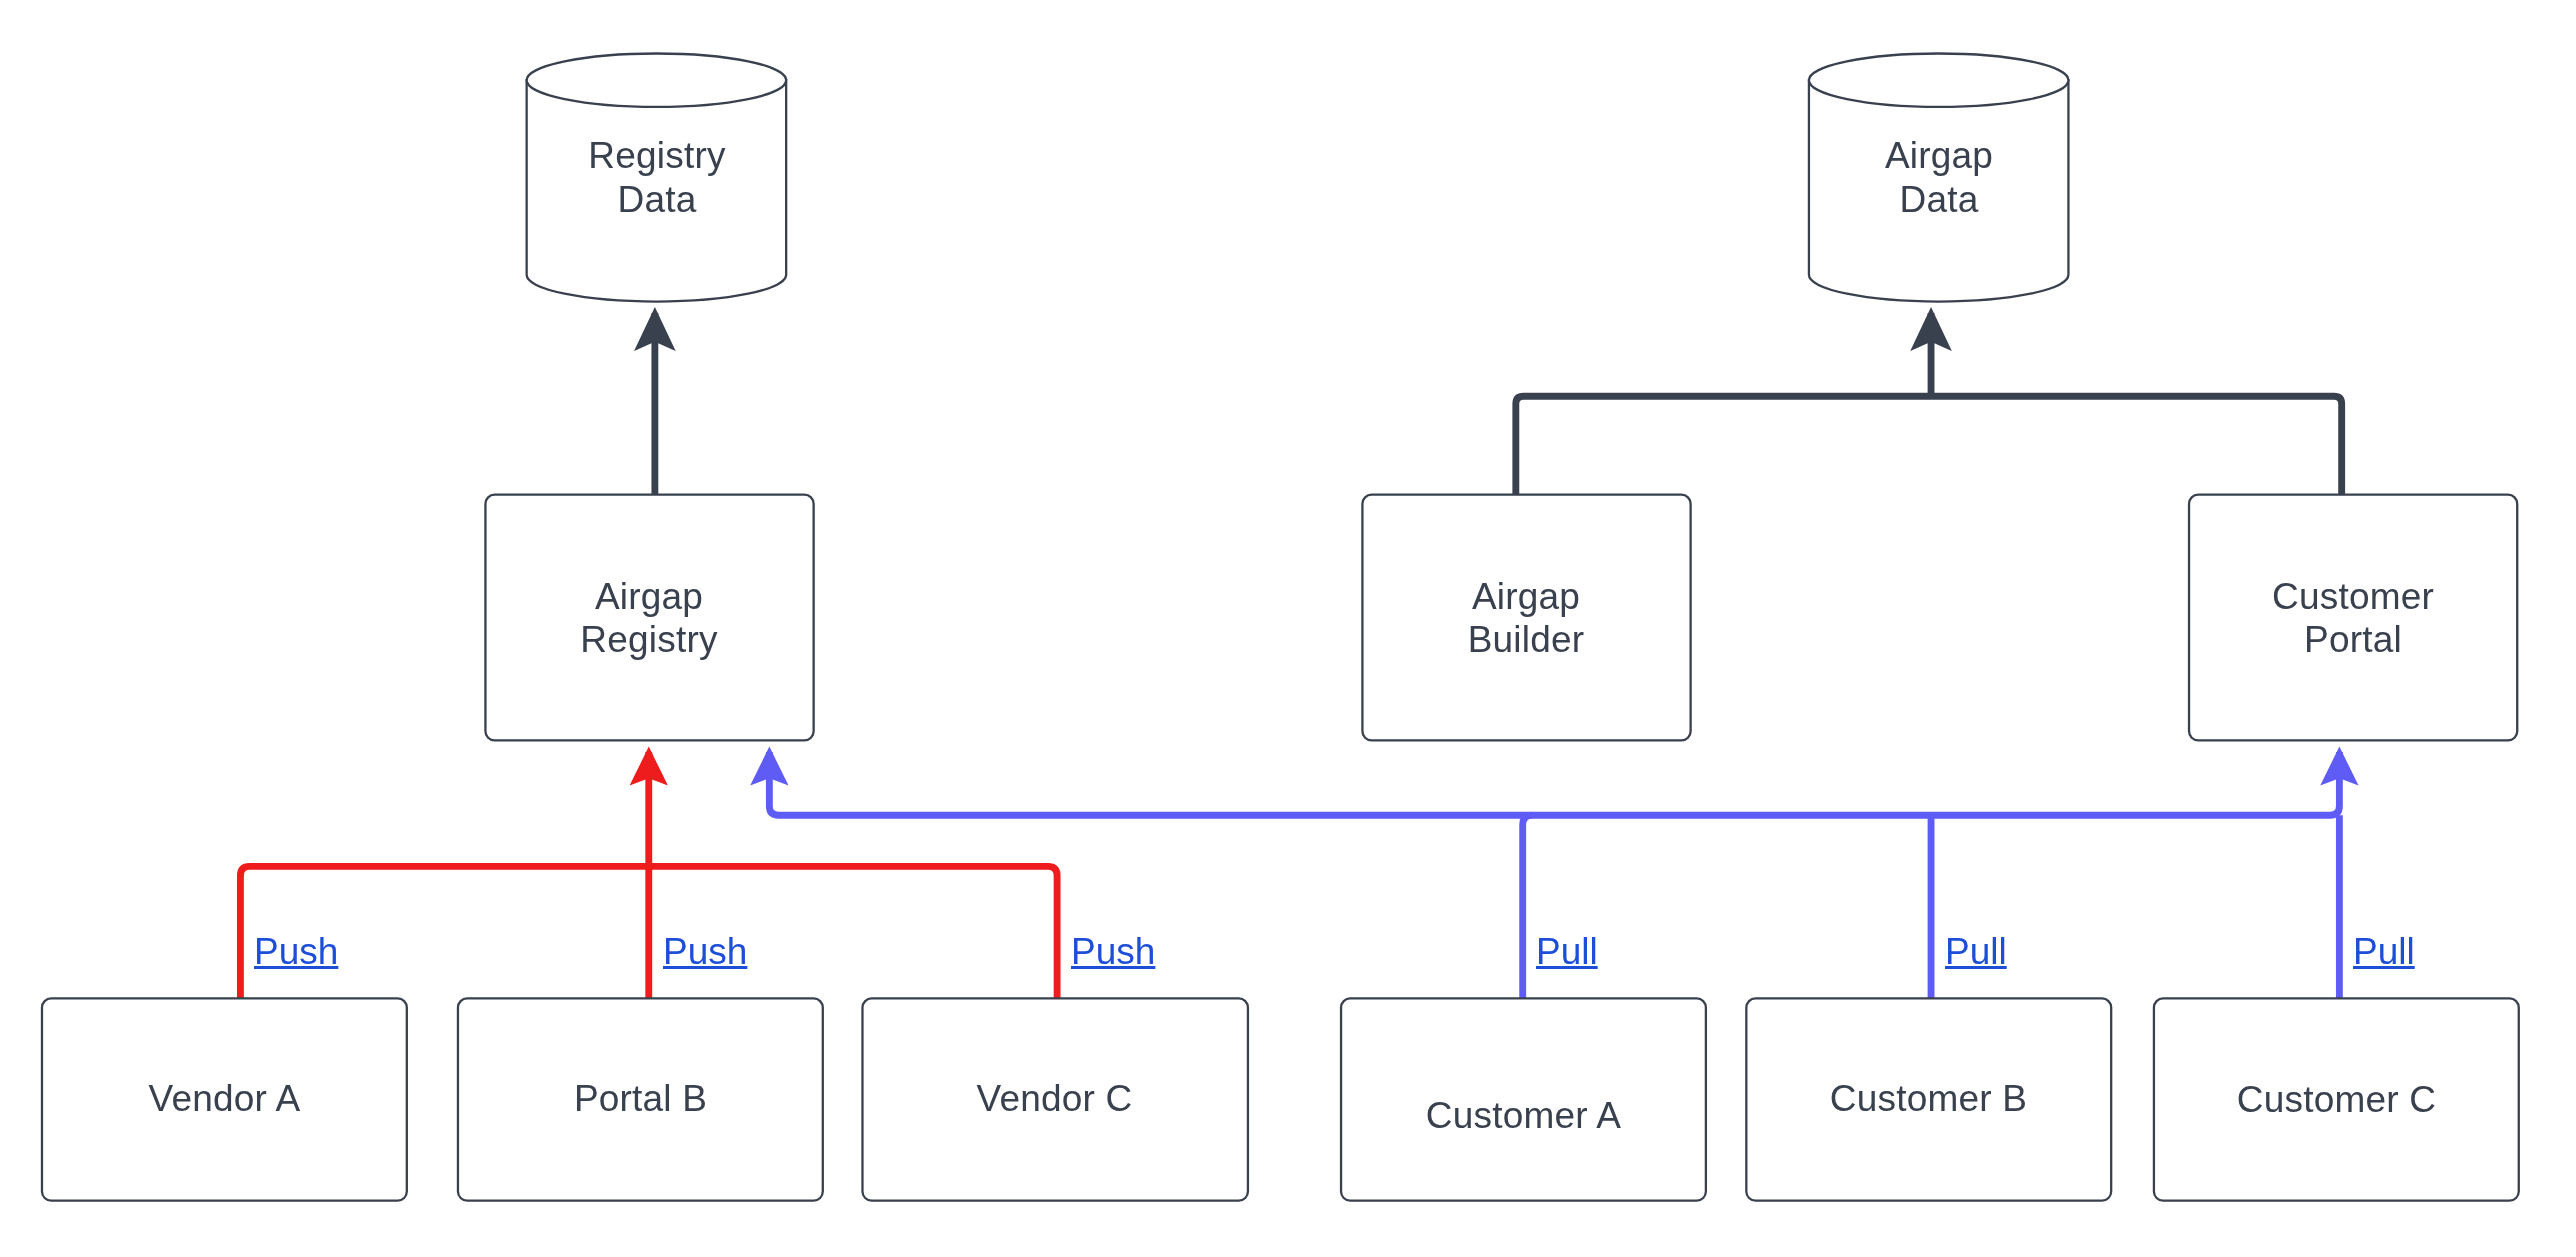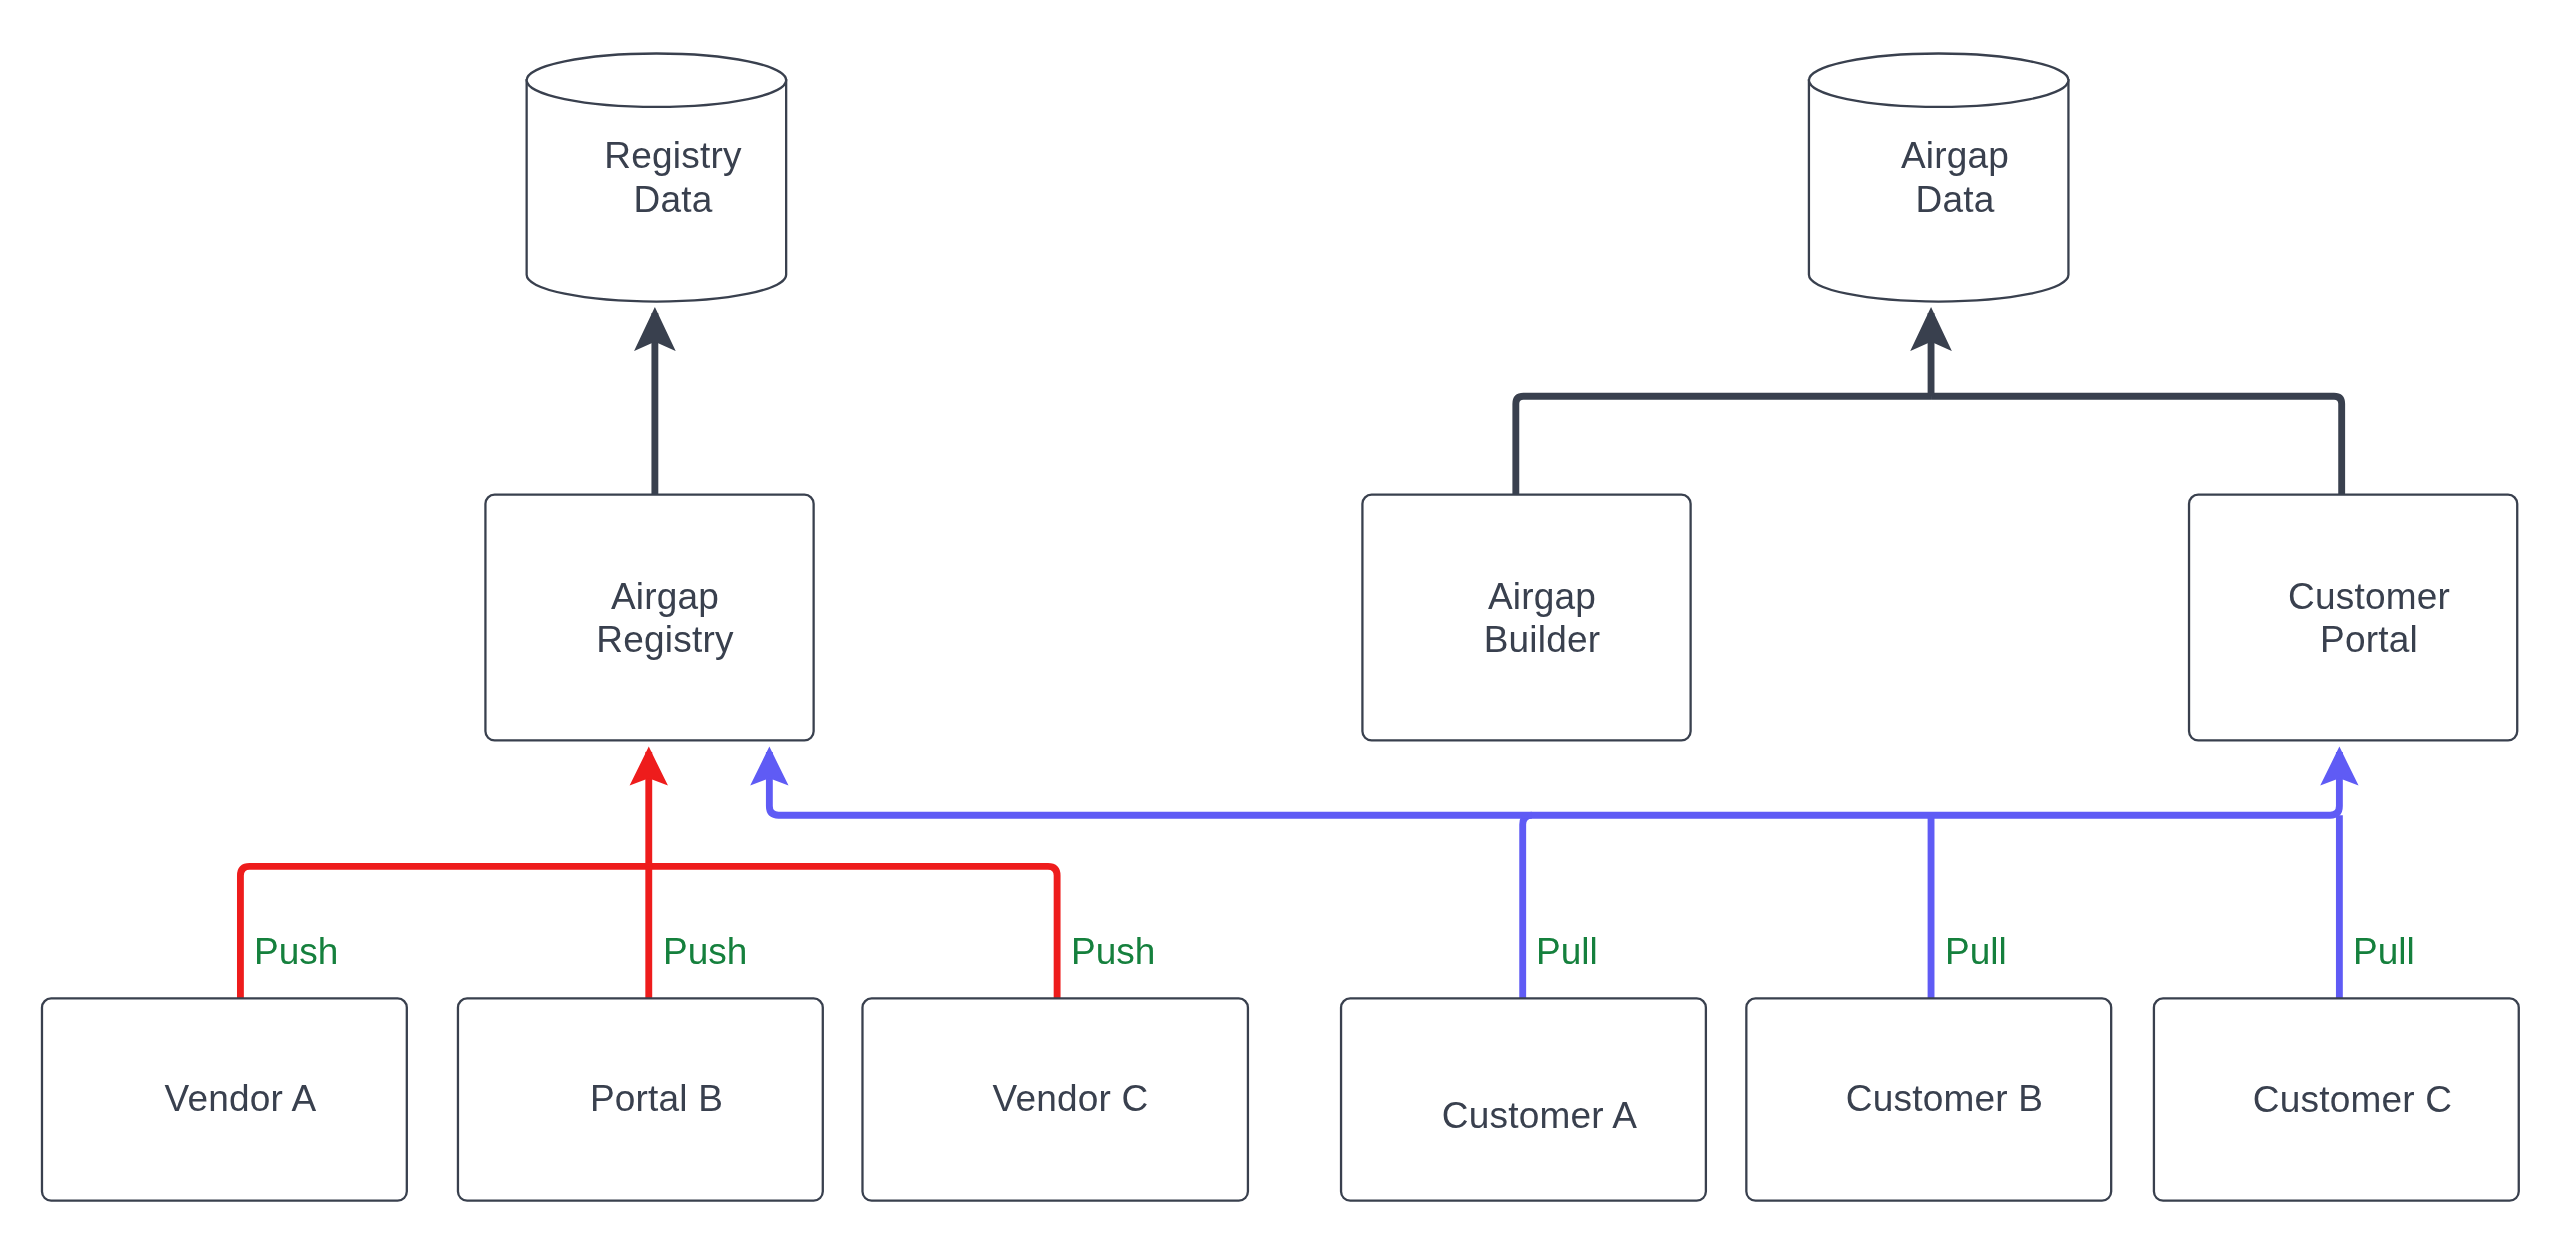--- a/index.html
+++ b/index.html
@@ -9,29 +9,29 @@
   .node-label{
     position:absolute;
     display:flex;align-items:center;justify-content:center;
     text-align:center;
     color:#39404e;
     font-size:37px;
     line-height:1.17;
     letter-spacing:0.2px;
     white-space:pre-line;
     pointer-events:none;
-    padding-left:16px;
   }
   .edge-label{
     position:absolute;
-    color:#15803d;
+    color:#1d4ed8;
     font-size:37px;
     line-height:1;
     white-space:nowrap;
     pointer-events:none;
+    text-decoration:underline;
   }
 </style>
 </head>
 <body>
 
 <div id="stage">
 
   <svg id="diagram" viewBox="0 0 3375 1648">
     <defs>
       <marker id="arrow-dark" viewBox="0 0 12 12" refX="9.5" refY="6" markerWidth="7" markerHeight="7" orient="auto-start-reverse">

